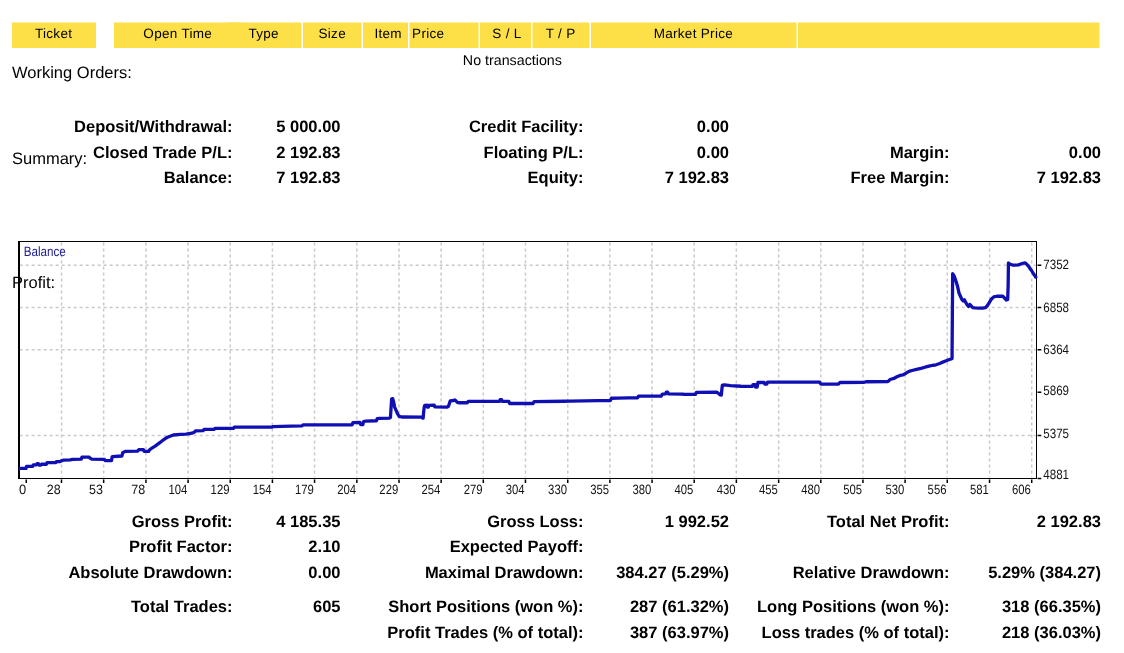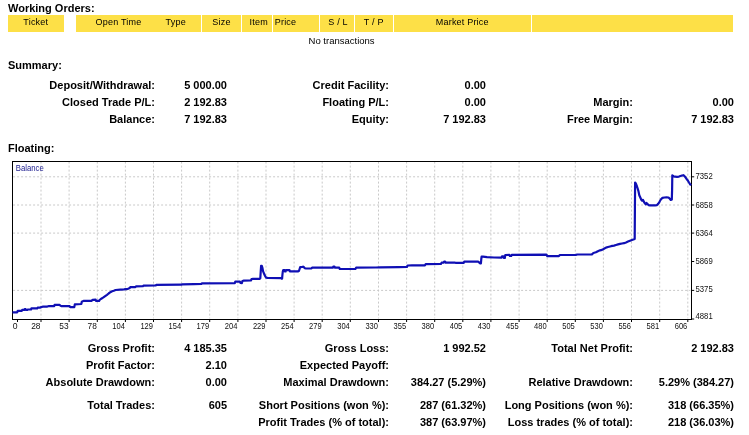--- a/index.html
+++ b/index.html
@@ -5,29 +5,29 @@
 html,body{margin:0;padding:0;background:#fff;}
 #page{position:relative;width:749px;height:435px;background:#fff;overflow:hidden;
   font-family:"Liberation Sans",sans-serif;font-size:11px;color:#000;}
 .t{position:absolute;white-space:nowrap;line-height:17px;height:17px;}
 .b{font-weight:bold;}
 .r{text-align:right;}
 .c{text-align:center;}
 .hc{position:absolute;top:14.5px;height:17px;background:#fde047;line-height:15px;text-align:center;white-space:nowrap;font-size:9px;}
 .hc>span{letter-spacing:0.2px;}
 .nt{font-size:9.5px;}
-.ttl{position:absolute;font-weight:bold;white-space:nowrap;line-height:11px;}
+.ttl{position:absolute;font-weight:normal;white-space:nowrap;line-height:11px;margin-top:41px;}
 </style>
 </head>
 <body>
 <div id="page">
 
 <div class="ttl" style="left:8px;top:3px;">Working Orders:</div>
 <div class="ttl" style="left:8px;top:59.5px;">Summary:</div>
-<div class="ttl" style="left:8px;top:142.5px;">Floating:</div>
+<div class="ttl" style="left:8px;top:142.5px;">Profit:</div>
 
 <div class="hc" style="left:8px;width:55.5px;"><span>Ticket</span></div>
 <div class="hc" style="left:76px;width:85px;"><span>Open Time</span></div>
 <div class="hc" style="left:150.5px;width:50.5px;"><span>Type</span></div>
 <div class="hc" style="left:202px;width:39px;"><span>Size</span></div>
 <div class="hc" style="left:242px;width:29.5px;padding-left:4px;box-sizing:border-box;"><span>Item</span></div>
 <div class="hc" style="left:272.5px;width:46px;padding-right:20px;box-sizing:border-box;"><span>Price</span></div>
 <div class="hc" style="left:319.5px;width:34px;padding-left:3px;box-sizing:border-box;"><span>S / L</span></div>
 <div class="hc" style="left:354.5px;width:38.5px;"><span>T / P</span></div>
 <div class="hc" style="left:394px;width:136.5px;"><span>Market Price</span></div>

